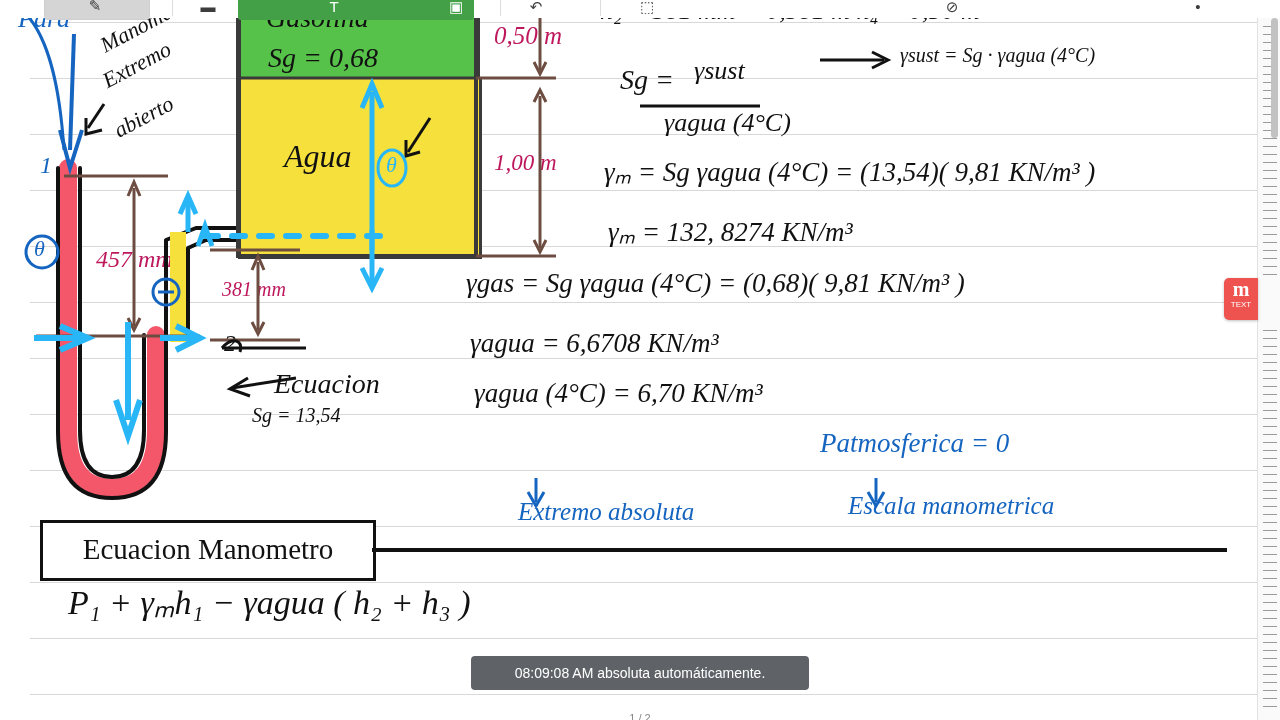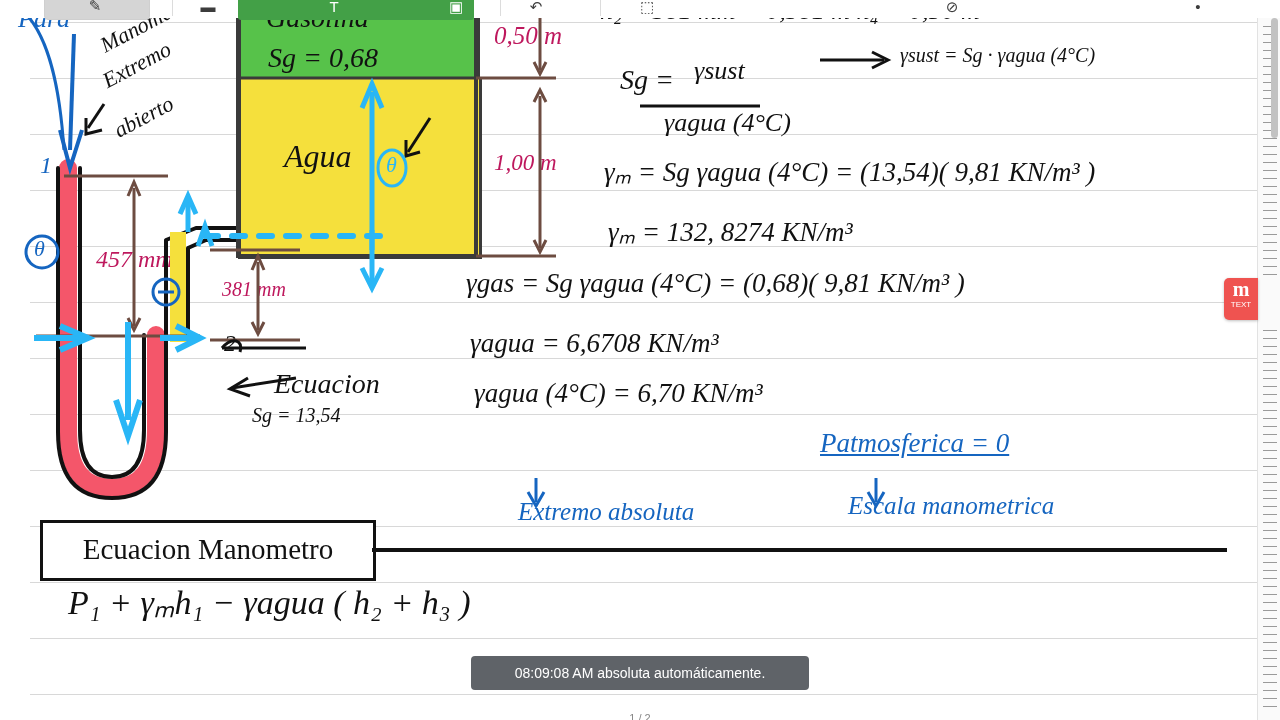--- a/index.html
+++ b/index.html
@@ -354,21 +354,21 @@
   <div class="hw black it" style="left:900px; top:44px; font-size:20px;">γsust = Sg · γagua (4°C)</div>
 
   <div class="hw black it" style="left:604px; top:152px; font-size:27px;">γₘ = Sg γagua (4°C) = (13,54)( 9,81 KN/m³ )</div>
   <div class="hw black it" style="left:608px; top:212px; font-size:27px;">γₘ = 132, 8274 KN/m³</div>
 
   <div class="hw black it" style="left:466px; top:268px; font-size:27px;">γgas = Sg γagua (4°C) = (0,68)( 9,81 KN/m³ )</div>
   <div class="hw black it" style="left:470px; top:328px; font-size:27px;">γagua = 6,6708 KN/m³</div>
   <div class="hw black it" style="left:474px; top:378px; font-size:27px;">γagua (4°C) = 6,70 KN/m³</div>
 
   <div class="hw blue it" style="left:518px; top:498px; font-size:25px;">Extremo absoluta</div>
-  <div class="hw blue it" style="left:820px; top:428px; font-size:27px;text-decoration:underline;">Patmosferica = 0</div>
+  <div class="hw blue it" style="left:820px; top:428px; font-size:27px;">Patmosferica = 0</div>
   <div class="hw blue it" style="left:848px; top:492px; font-size:25px;">Escala manometrica</div>
 
   <div class="manom-label-box">
     <span>Ecuacion Manometro</span>
   </div>
   <div class="thickline"></div>
 
   <div class="hw black it" style="left:68px; top:578px; font-size:34px;">P₁ + γₘh₁ − γagua ( h₂ + h₃ )</div>
 
 </div>

